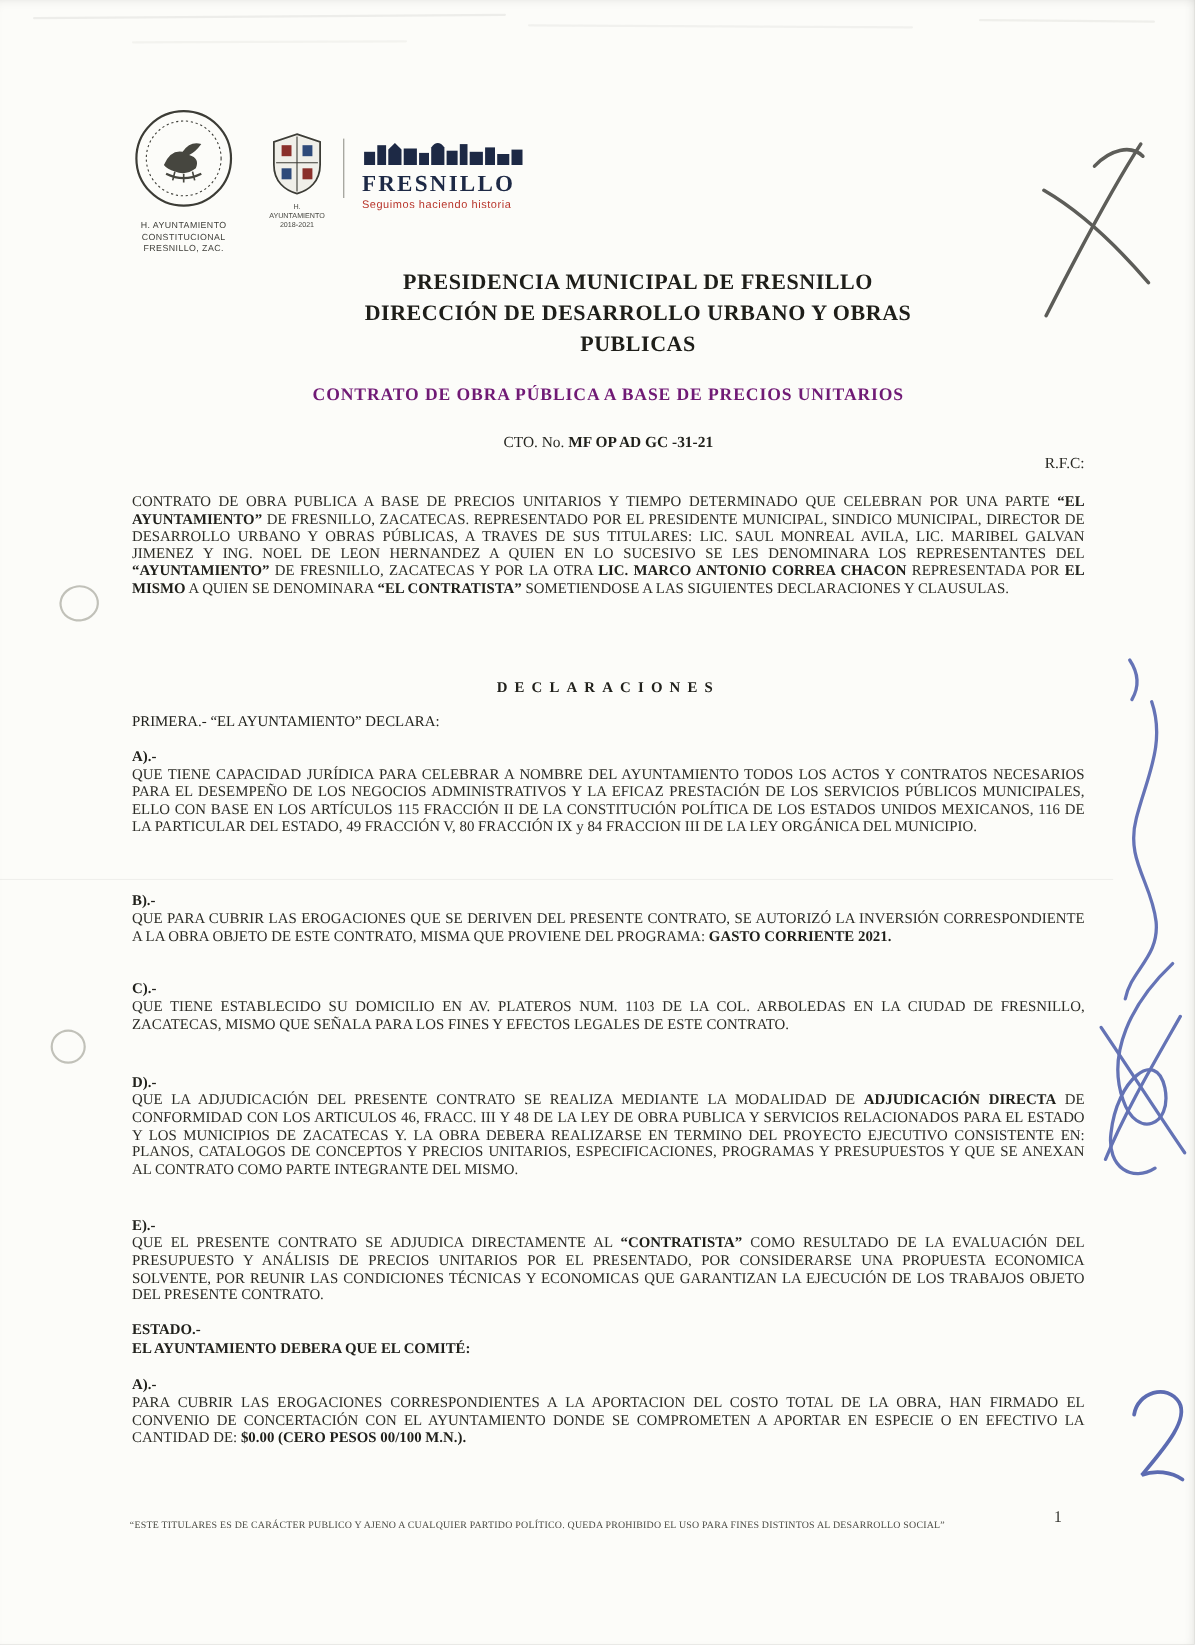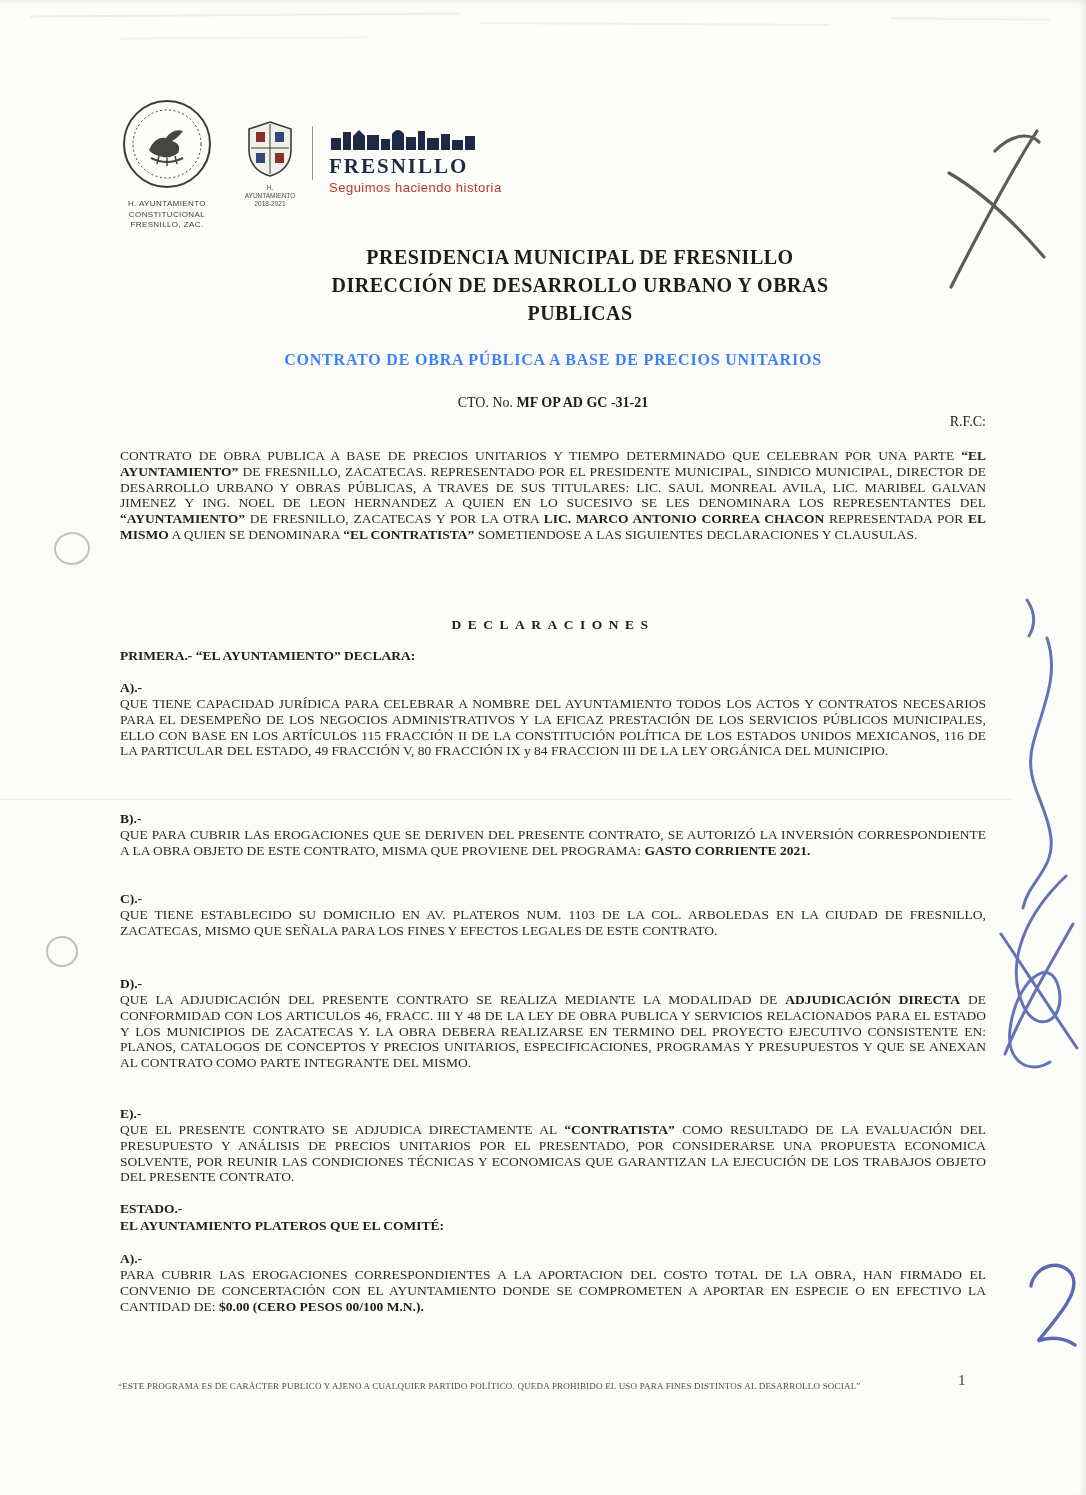--- a/index.html
+++ b/index.html
@@ -29,43 +29,43 @@
   .emblem-caption {
     margin-top:5px; font-family:"Liberation Sans", sans-serif;
     font-size:8px; font-weight:normal; line-height:10.5px; letter-spacing:.4px;
     color:#3d3d38; white-space:pre-line;
   }
   .shield { margin-left:22px; margin-top:22px; width:52px; text-align:center; }
   .shield-caption { margin-top:2px; font-family:"Liberation Sans", sans-serif; font-size:6.5px; color:#4a4a44; white-space:pre-line; line-height:8px; }
   .logo-divider { width:1px; height:54px; background:#93938c; margin:28px 0 0 16px; }
   .fresnillo { margin-left:16px; margin-top:28px; }
   .fresnillo .wordmark { font-weight:bold; font-size:21px; letter-spacing:2px; color:#1d2945; margin-top:0px; }
-  .fresnillo .tagline { font-family:"Liberation Sans", sans-serif; font-size:13px; letter-spacing:.5px; color:#b8352b; margin-top:1px; }
+  .fresnillo .tagline { font-family:"Liberation Sans", sans-serif; font-size:10px; letter-spacing:.5px; color:#b8352b; margin-top:1px; }
 
   
   .doc-title {
     position:absolute; top:243px; left:150px; width:860px; text-align:center;
     font-size:20px; line-height:28px; font-weight:bold; letter-spacing:.5px;
     color:#1e1e19; white-space:pre-line;
   }
   .doc-subtitle {
     position:absolute; top:351px; left:120px; width:866px; text-align:center;
-    font-size:16px; font-weight:bold; letter-spacing:.8px; color:#3b82f6;
+    font-size:16px; font-weight:bold; letter-spacing:.8px; color:#701a75;
   }
   .cto-line { position:absolute; top:395px; left:120px; width:866px; text-align:center; font-size:14px; color:#24241f; }
   .rfc-line { position:absolute; top:414px; left:120px; width:866px; text-align:right; font-size:14px; color:#24241f; }
 
   
   .par { font-size:13.5px; line-height:15.8px; text-align:justify; color:#2b2b25; }
   .intro { position:absolute; top:448px; left:120px; width:866px; }
   .declaraciones {
     position:absolute; top:617px; left:120px; width:866px; text-align:center;
     font-size:13.5px; font-weight:bold; letter-spacing:6.5px; color:#21211c;
   }
-  .primera { position:absolute; top:648px; left:120px; width:866px; font-size:13.5px; font-weight:bold; color:#21211c; }
+  .primera { position:absolute; top:648px; left:120px; width:866px; font-size:13.5px; font-weight:normal; color:#21211c; }
   .clause { position:absolute; left:120px; width:866px; }
   .clause-label { font-size:13.5px; line-height:16px; font-weight:bold; color:#21211c; }
   .clause-a  { top:680px; }
   .clause-b  { top:811px; }
   .clause-c  { top:891px; }
   .clause-d  { top:976px; }
   .clause-e  { top:1106px; }
   .segunda { position:absolute; top:1201px; left:120px; width:866px; font-size:13.5px; line-height:16.5px; font-weight:bold; color:#21211c; }
   .clause-a2 { top:1251px; }
 
@@ -179,29 +179,29 @@
     <p class="par"><span>QUE LA ADJUDICACIÓN DEL PRESENTE CONTRATO SE REALIZA MEDIANTE LA MODALIDAD DE </span><span class="b">ADJUDICACIÓN DIRECTA</span><span> DE CONFORMIDAD CON LOS ARTICULOS 46, FRACC. III Y 48 DE LA LEY DE OBRA PUBLICA Y SERVICIOS RELACIONADOS PARA EL ESTADO Y LOS MUNICIPIOS DE ZACATECAS Y. LA OBRA DEBERA REALIZARSE EN TERMINO DEL PROYECTO EJECUTIVO CONSISTENTE EN: PLANOS, CATALOGOS DE CONCEPTOS Y PRECIOS UNITARIOS, ESPECIFICACIONES, PROGRAMAS Y PRESUPUESTOS Y QUE SE ANEXAN AL CONTRATO COMO PARTE INTEGRANTE DEL MISMO.</span></p>
   </section>
 
   <section class="clause clause-e">
     <div class="clause-label">E).-</div>
     <p class="par"><span>QUE EL PRESENTE CONTRATO SE ADJUDICA DIRECTAMENTE AL </span><span class="b">“CONTRATISTA”</span><span> COMO RESULTADO DE LA EVALUACIÓN DEL PRESUPUESTO Y ANÁLISIS DE PRECIOS UNITARIOS POR EL PRESENTADO, POR CONSIDERARSE UNA PROPUESTA ECONOMICA SOLVENTE, POR REUNIR LAS CONDICIONES TÉCNICAS Y ECONOMICAS QUE GARANTIZAN LA EJECUCIÓN DE LOS TRABAJOS OBJETO DEL PRESENTE CONTRATO.</span></p>
   </section>
 
   <div class="segunda">
     <div>ESTADO.-</div>
-    <div>EL AYUNTAMIENTO PLATEROS QUE EL COMITÉ:</div>
+    <div>EL AYUNTAMIENTO DEBERA QUE EL COMITÉ:</div>
   </div>
 
   <section class="clause clause-a2">
     <div class="clause-label">A).-</div>
     <p class="par"><span>PARA CUBRIR LAS EROGACIONES CORRESPONDIENTES A LA APORTACION DEL COSTO TOTAL DE LA OBRA, HAN FIRMADO EL CONVENIO DE CONCERTACIÓN CON EL AYUNTAMIENTO DONDE SE COMPROMETEN A APORTAR EN ESPECIE O EN EFECTIVO LA CANTIDAD DE: </span><span class="b">$0.00 (CERO PESOS 00/100 M.N.).</span></p>
   </section>
 
-  <div class="footer-disclaimer">“ESTE PROGRAMA ES DE CARÁCTER PUBLICO Y AJENO A CUALQUIER PARTIDO POLÍTICO. QUEDA PROHIBIDO EL USO PARA FINES DISTINTOS AL DESARROLLO SOCIAL”</div>
+  <div class="footer-disclaimer">“ESTE TITULARES ES DE CARÁCTER PUBLICO Y AJENO A CUALQUIER PARTIDO POLÍTICO. QUEDA PROHIBIDO EL USO PARA FINES DISTINTOS AL DESARROLLO SOCIAL”</div>
   <div class="page-number">1</div>
 
   <svg class="ink" viewBox="0 0 1086 1495">
     <g fill="none" stroke="#474742" stroke-width="3.2" stroke-linecap="round" opacity=".88">
       <path d="M1037 131 C1013 168 979 232 951 287"></path>
       <path d="M949 173 C980 191 1014 222 1044 257"></path>
       <path d="M995 151 C1009 136 1028 131 1039 142"></path>
     </g>
     <g fill="none" stroke="#3f51a5" stroke-width="3" stroke-linecap="round" opacity=".8">
       <path d="M1027 600 C1035 612 1036 624 1029 636"></path>

